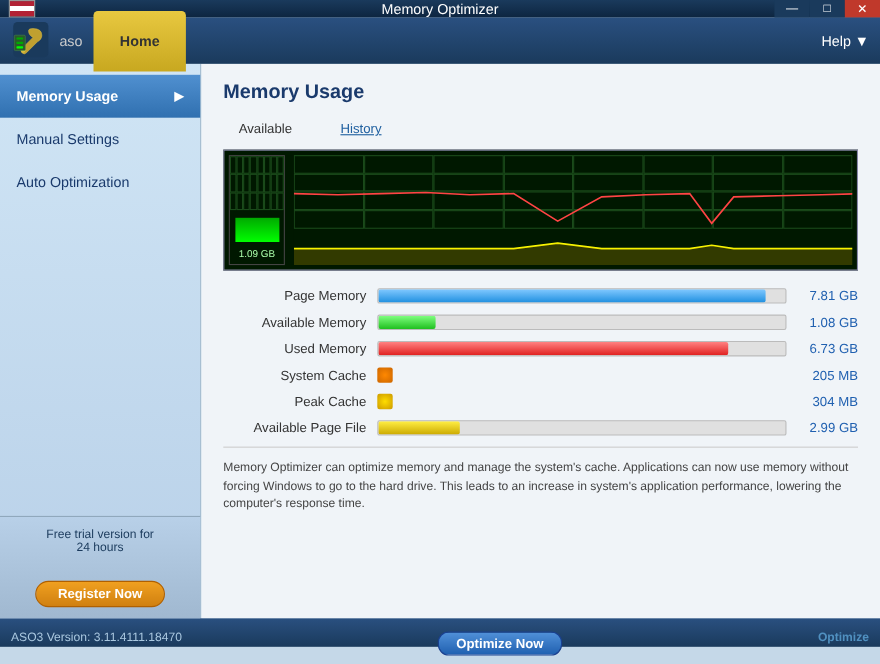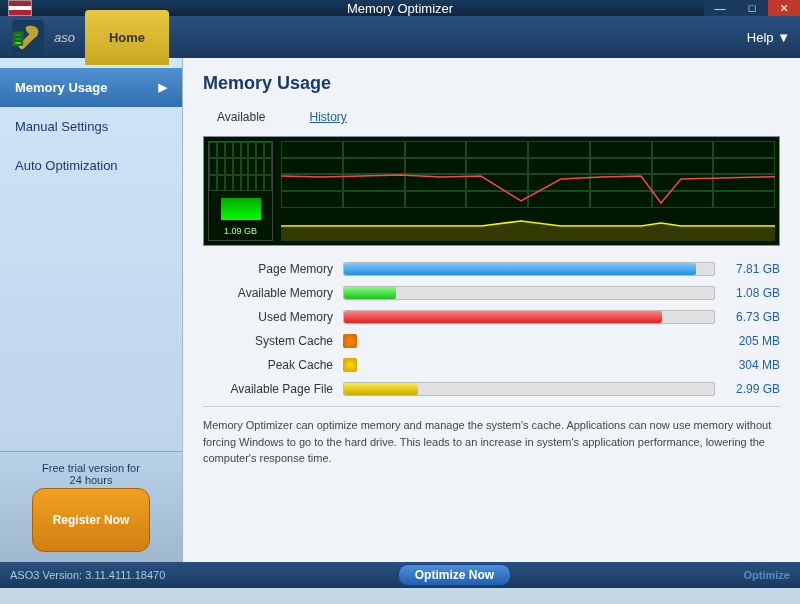--- a/index.html
+++ b/index.html
@@ -67,21 +67,20 @@
     }
     .logo-area {
       display: flex;
       align-items: center;
       gap: 8px;
       color: white;
     }
     .aso-label {
       color: #ccc;
       font-size: 13px;
-      font-style: italic;
     }
     .nav-tab {
       background: linear-gradient(to bottom, #e8c840, #c8a820);
       color: #333;
       font-weight: bold;
       padding: 20px 24px;
       border-radius: 4px 4px 0 0;
       margin-left: 10px;
       font-size: 13px;
       cursor: pointer;
@@ -132,23 +131,23 @@
       padding: 10px;
       text-align: center;
       font-size: 11px;
       color: #1a3a5c;
       border-top: 1px solid #90a8bc;
     }
     .register-btn {
       background: linear-gradient(to bottom, #f0a020, #d08010);
       color: white;
       font-weight: bold;
-      padding: 24px 20px;
+      padding: 4px 20px;
       border-radius: 12px;
-      margin-top: 2px;
+      margin-top: 24px;
       cursor: pointer;
       display: inline-block;
       font-size: 12px;
       border: 1px solid #b06000;
     }
 
     
     #content {
       flex: 1;
       background: #f0f4f8;
@@ -183,21 +182,21 @@
     
     .chart-area {
       display: flex;
       gap: 8px;
       margin-bottom: 16px;
       border: 1px solid #8888aa;
       background: #001800;
       padding: 4px;
     }
     .chart-mini {
-      width: 65px;
+      width: 51px;
       height: 100px;
       background: #001800;
       border: 1px solid #444;
       display: flex;
       flex-direction: column;
       align-items: center;
       justify-content: flex-end;
       position: relative;
     }
     .chart-mini-bar {
@@ -294,23 +293,23 @@
       margin-top: 10px;
       padding: 10px 0;
       border-top: 1px solid #ccc;
     }
 
     
     #bottom-bar {
       height: 26px;
       background: linear-gradient(to bottom, #2a5080, #1a3a5c);
       display: flex;
-      align-items: center;
+      align-items: flex-start;
       justify-content: space-between;
-      padding: 0 10px;
+      padding: 12px 10px;
     }
     .version-text {
       color: #aac8e0;
       font-size: 11px;
     }
     .optimize-btn {
       background: linear-gradient(to bottom, #5090d8, #2060b0);
       color: white;
       font-weight: bold;
       padding: 3px 16px;

